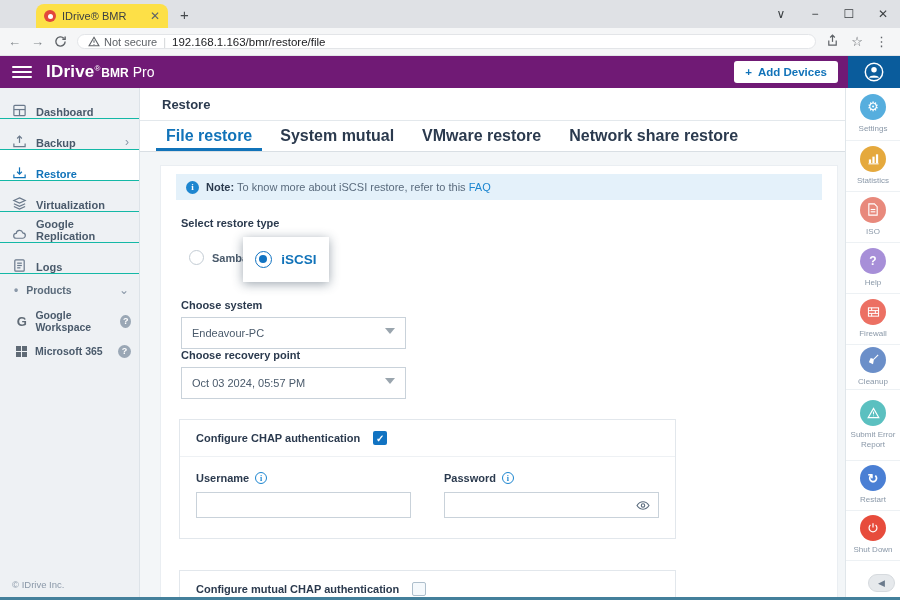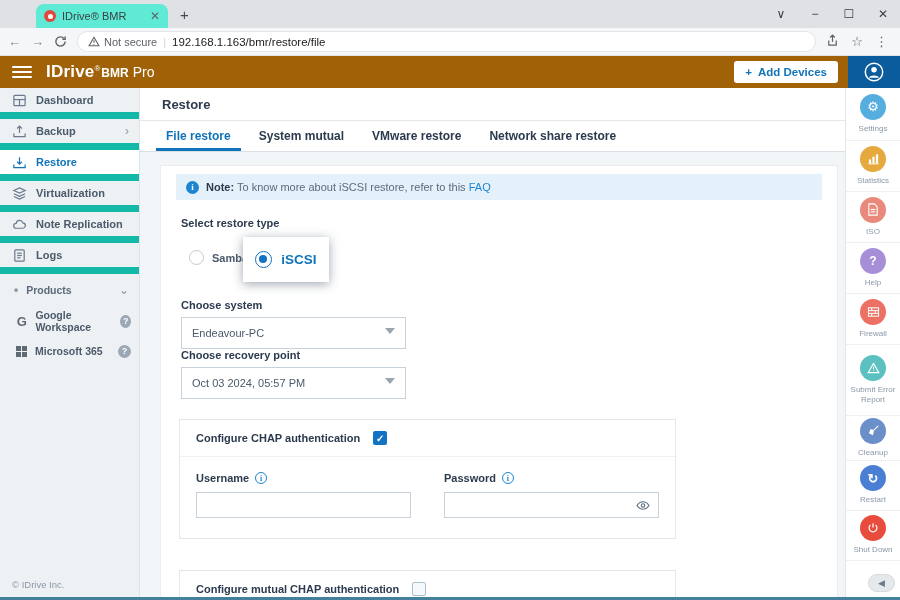--- a/index.html
+++ b/index.html
@@ -1,83 +1,83 @@
 <!DOCTYPE html>
 <html><head>
 <meta charset="utf-8">
 <style>
   * { margin:0; padding:0; box-sizing:border-box; }
   body { font-family:"Liberation Sans", sans-serif; background:#888; }
   .screen { position:relative; width:900px; height:600px; background:#fff; overflow:hidden; }
 
   
   .tabstrip { position:absolute; top:0; left:0; width:900px; height:28px; background:#dfe1e5; }
-  .btab { position:absolute; left:36px; top:4px; width:132px; height:24px; background:#5eead4;
+  .btab { position:absolute; left:36px; top:4px; width:132px; height:24px; background:#fde047;
           border-radius:8px 8px 0 0; display:flex; align-items:center; gap:6px; padding:0 8px;
           font-size:11px; color:#3c4043; }
   .favicon { width:12px; height:12px; border-radius:50%; background:#e2473c; position:relative; flex:none; }
   .favicon::after { content:""; position:absolute; left:3.5px; top:3.5px; width:5px; height:5px; border-radius:50%; background:#fff; }
   .btab-title { flex:1; white-space:nowrap; overflow:hidden; }
   .btab-close { color:#5f6368; font-size:12px; cursor:default; }
   .newtab { position:absolute; left:180px; top:6px; font-size:15px; color:#45494d; }
   .winctl { position:absolute; top:0; right:0; height:28px; display:flex; align-items:center; gap:0; }
   .winctl span { width:34px; text-align:center; font-size:12px; color:#3c4043; }
   .urlbar { position:absolute; top:28px; left:0; width:900px; height:28px; background:#f5f6f7;
             border-bottom:1px solid #e2e4e7; display:flex; align-items:center; padding:0 8px; gap:10px; }
   .nav-ic { font-size:13px; color:#82878c; }
   .reload-ic svg { display:block; }
-  .omnibox { flex:1; height:21px; background:#fff; border:1px solid #e3e5e8; border-radius:11px;
+  .omnibox { flex:1; height:15px; background:#fff; border:1px solid #e3e5e8; border-radius:11px;
              display:flex; align-items:center; padding:0 10px; gap:6px; font-size:11px; }
   .notsecure { color:#5f6368; display:flex; align-items:center; gap:4px; }
   .omni-sep { color:#d0d3d6; }
   .url-text { color:#202124; font-size:11.5px; }
   .urlbar-right { display:flex; align-items:center; gap:12px; padding-right:4px; }
   .urlbar-right .g { color:#5f6368; font-size:13px; }
 
   
-  .appheader { position:absolute; top:56px; left:0; width:900px; height:32px; background:#a16207;
+  .appheader { position:absolute; top:56px; left:0; width:900px; height:32px; background:#701a75;
                display:flex; align-items:center; color:#fff; }
   .hamburger { width:20px; height:13px; margin-left:12px; display:flex; flex-direction:column; justify-content:space-between; }
   .hamburger i { display:block; height:2.4px; background:#fff; border-radius:1px; }
   .brand { margin-left:14px; display:flex; align-items:baseline; }
   .brand .b1 { font-size:17px; font-weight:bold; letter-spacing:.2px; }
   .brand .breg { font-size:8px; vertical-align:super; position:relative; top:-6px; }
   .brand .b2 { font-size:12px; font-weight:bold; margin-left:1px; }
   .brand .b3 { font-size:14px; font-weight:300; margin-left:4px; }
   .add-devices { position:absolute; right:62px; top:5px; height:22px; background:#fff; color:#1173b9;
                  border:none; border-radius:3px; font-size:11.5px; font-weight:bold; padding:0 11px;
                  display:flex; align-items:center; gap:6px; font-family:inherit; }
   .avatar-zone { position:absolute; right:0; top:0; width:52px; height:32px; background:#0a5c9c;
                  display:flex; align-items:center; justify-content:center; }
 
   
   .lsidebar { position:absolute; top:88px; left:0; width:140px; height:512px; background:#eef1f4; border-right:1px solid #dde3e8; }
-  .l-item { height:31px; display:flex; align-items:center; gap:9px; padding:0 10px 0 12px;
-            font-size:11px; font-weight:bold; color:#4a5a6b; border-bottom:7px solid #14b8a6; }
+  .l-item { height:31px; display:flex; align-items:flex-end; gap:9px; padding:0 10px 0 12px;
+            font-size:11px; font-weight:bold; color:#4a5a6b; border-bottom:1px solid #14b8a6; }
   .l-item svg { flex:none; }
   .l-item.active { background:#fff; color:#1173b9; }
   .l-chevron { margin-left:auto; color:#8a98a8; font-size:12px; font-weight:normal; }
   .l-products { height:32px; display:flex; align-items:center; gap:8px; padding:0 10px 0 14px;
                 font-size:10.5px; font-weight:bold; color:#5a6a7a; }
   .l-bullet { color:#8a98a8; font-size:12px; }
   .l-sub { height:30px; display:flex; align-items:center; gap:8px; padding:0 8px 0 16px;
            font-size:10.5px; font-weight:bold; color:#4a5a6b; }
   .g-icon { font-size:13px; font-weight:bold; color:#5f6a75; width:14px; text-align:center; }
   .ms-icon { width:11px; height:11px; display:grid; grid-template-columns:5px 5px; grid-gap:1px; }
   .ms-icon i { background:#5f6a75; width:5px; height:5px; display:block; }
   .q-badge { margin-left:auto; width:13px; height:13px; border-radius:50%; background:#9aa7b5; color:#fff;
              font-size:9px; font-weight:bold; display:flex; align-items:center; justify-content:center; }
   .copyright { position:absolute; bottom:10px; left:12px; font-size:9.5px; color:#8a98a8; }
 
   
   .main { position:absolute; top:88px; left:140px; width:705px; height:512px; background:#f3f6f8; }
   .titlebar { height:33px; background:#fff; border-bottom:1px solid #e3e8ec; display:flex; align-items:center;
               padding-left:22px; font-size:13px; font-weight:bold; color:#2b3a4e; }
   .tabbar { height:31px; background:#fff; border-bottom:1px solid #d9dfe4; display:flex; align-items:stretch; padding-left:12px; }
-  .m-tab { display:flex; align-items:center; padding:0 14px; font-size:12px; font-weight:bold; color:#2b3a4e; position:relative; }
+  .m-tab { display:flex; align-items:center; padding:0 14px; font-size:16px; font-weight:bold; color:#2b3a4e; position:relative; }
   .m-tab.active { color:#1173b9; }
   .m-tab.active::after { content:""; position:absolute; left:4px; right:4px; bottom:0; height:3px; background:#1173b9; }
 
   .panel { position:absolute; left:20px; top:77px; width:678px; height:460px; background:#fff; border:1px solid #eaeef2; }
   .note { margin:8px 15px 0 15px; height:26px; background:#e4f1fa; display:flex; align-items:center; gap:7px;
           padding:0 10px; font-size:11px; color:#5a6b7d; }
   .info-ic { width:13px; height:13px; border-radius:50%; background:#1d86d0; color:#fff; font-size:9px; font-weight:bold;
              font-family:"Liberation Serif",serif; display:flex; align-items:center; justify-content:center; flex:none; }
   .note b { color:#2b3a4e; }
   .note a { color:#1d86d0; text-decoration:none; }
@@ -244,21 +244,21 @@
           <path d="M8 2 14 4.8 8 7.6 2 4.8Z"></path>
           <path d="M2 8.2 8 11l6-2.8"></path>
           <path d="M2 11.2 8 14l6-2.8"></path>
         </svg>
       <span>Virtualization</span>
     </div>
     <div class="l-item">
       <svg width="15" height="15" viewBox="0 0 16 16" fill="none" stroke="#6b7a8c" stroke-width="1.3">
           <path d="M4.3 12a2.6 2.6 0 0 1 .2-5.2 3.6 3.6 0 0 1 7-.6 2.9 2.9 0 0 1-.4 5.8Z"></path>
         </svg>
-      <span>Note Replication</span>
+      <span>Google Replication</span>
     </div>
     <div class="l-item">
       <svg width="15" height="15" viewBox="0 0 16 16" fill="none" stroke="#6b7a8c" stroke-width="1.3">
           <rect x="3" y="2" width="10" height="12" rx="1"></rect>
           <line x1="5.5" y1="5.5" x2="10.5" y2="5.5"></line>
           <line x1="5.5" y1="8" x2="10.5" y2="8"></line>
           <line x1="5.5" y1="10.5" x2="9" y2="10.5"></line>
         </svg>
       <span>Logs</span>
     </div>
@@ -411,39 +411,39 @@
             <rect x="1.5" y="2" width="11" height="9"></rect>
             <line x1="1.5" y1="5" x2="12.5" y2="5"></line>
             <line x1="1.5" y1="8" x2="12.5" y2="8"></line>
             <line x1="5" y1="2" x2="5" y2="5"></line>
             <line x1="9" y1="5" x2="9" y2="8"></line>
             <line x1="5" y1="8" x2="5" y2="11"></line>
           </svg>
       </span>
       <span class="r-label">Firewall</span>
     </div>
+    <div class="r-item" style="height:45px">
+      <span class="r-circle" style="background-color: rgb(107, 143, 201);">
+        <svg width="13" height="13" viewBox="0 0 14 14" fill="none" stroke="#fff" stroke-width="1.2">
+            <path d="M12 2 7.5 6.5"></path>
+            <path d="M7.5 6.5 4 5.5 2 10l4.5 2 1-5.5Z" fill="#fff" stroke="none"></path>
+          </svg>
+      </span>
+      <span class="r-label">Cleanup</span>
+    </div>
     <div class="r-item" style="height:71px">
       <span class="r-circle" style="background-color: rgb(91, 192, 192);">
         <svg width="13" height="12" viewBox="0 0 14 13" fill="none" stroke="#fff" stroke-width="1.2">
             <path d="M7 1.5 12.8 11.5H1.2Z"></path>
             <line x1="7" y1="5" x2="7" y2="8"></line>
             <line x1="7" y1="9.3" x2="7" y2="10"></line>
           </svg>
       </span>
       <span class="r-label">Submit Error Report</span>
     </div>
-    <div class="r-item" style="height:45px">
-      <span class="r-circle" style="background-color: rgb(107, 143, 201);">
-        <svg width="13" height="13" viewBox="0 0 14 14" fill="none" stroke="#fff" stroke-width="1.2">
-            <path d="M12 2 7.5 6.5"></path>
-            <path d="M7.5 6.5 4 5.5 2 10l4.5 2 1-5.5Z" fill="#fff" stroke="none"></path>
-          </svg>
-      </span>
-      <span class="r-label">Cleanup</span>
-    </div>
     <div class="r-item" style="height:50px">
       <span class="r-circle" style="background-color: rgb(74, 127, 212);">
           <span class="tg" style="font-weight:bold;">↻</span>
         </span>
       <span class="r-label">Restart</span>
     </div>
     <div class="r-item" style="height:50px">
       <span class="r-circle" style="background-color: rgb(231, 76, 60);">
         <svg width="12" height="12" viewBox="0 0 14 14" fill="none" stroke="#fff" stroke-width="1.4">
             <line x1="7" y1="1.5" x2="7" y2="6.5"></line>

